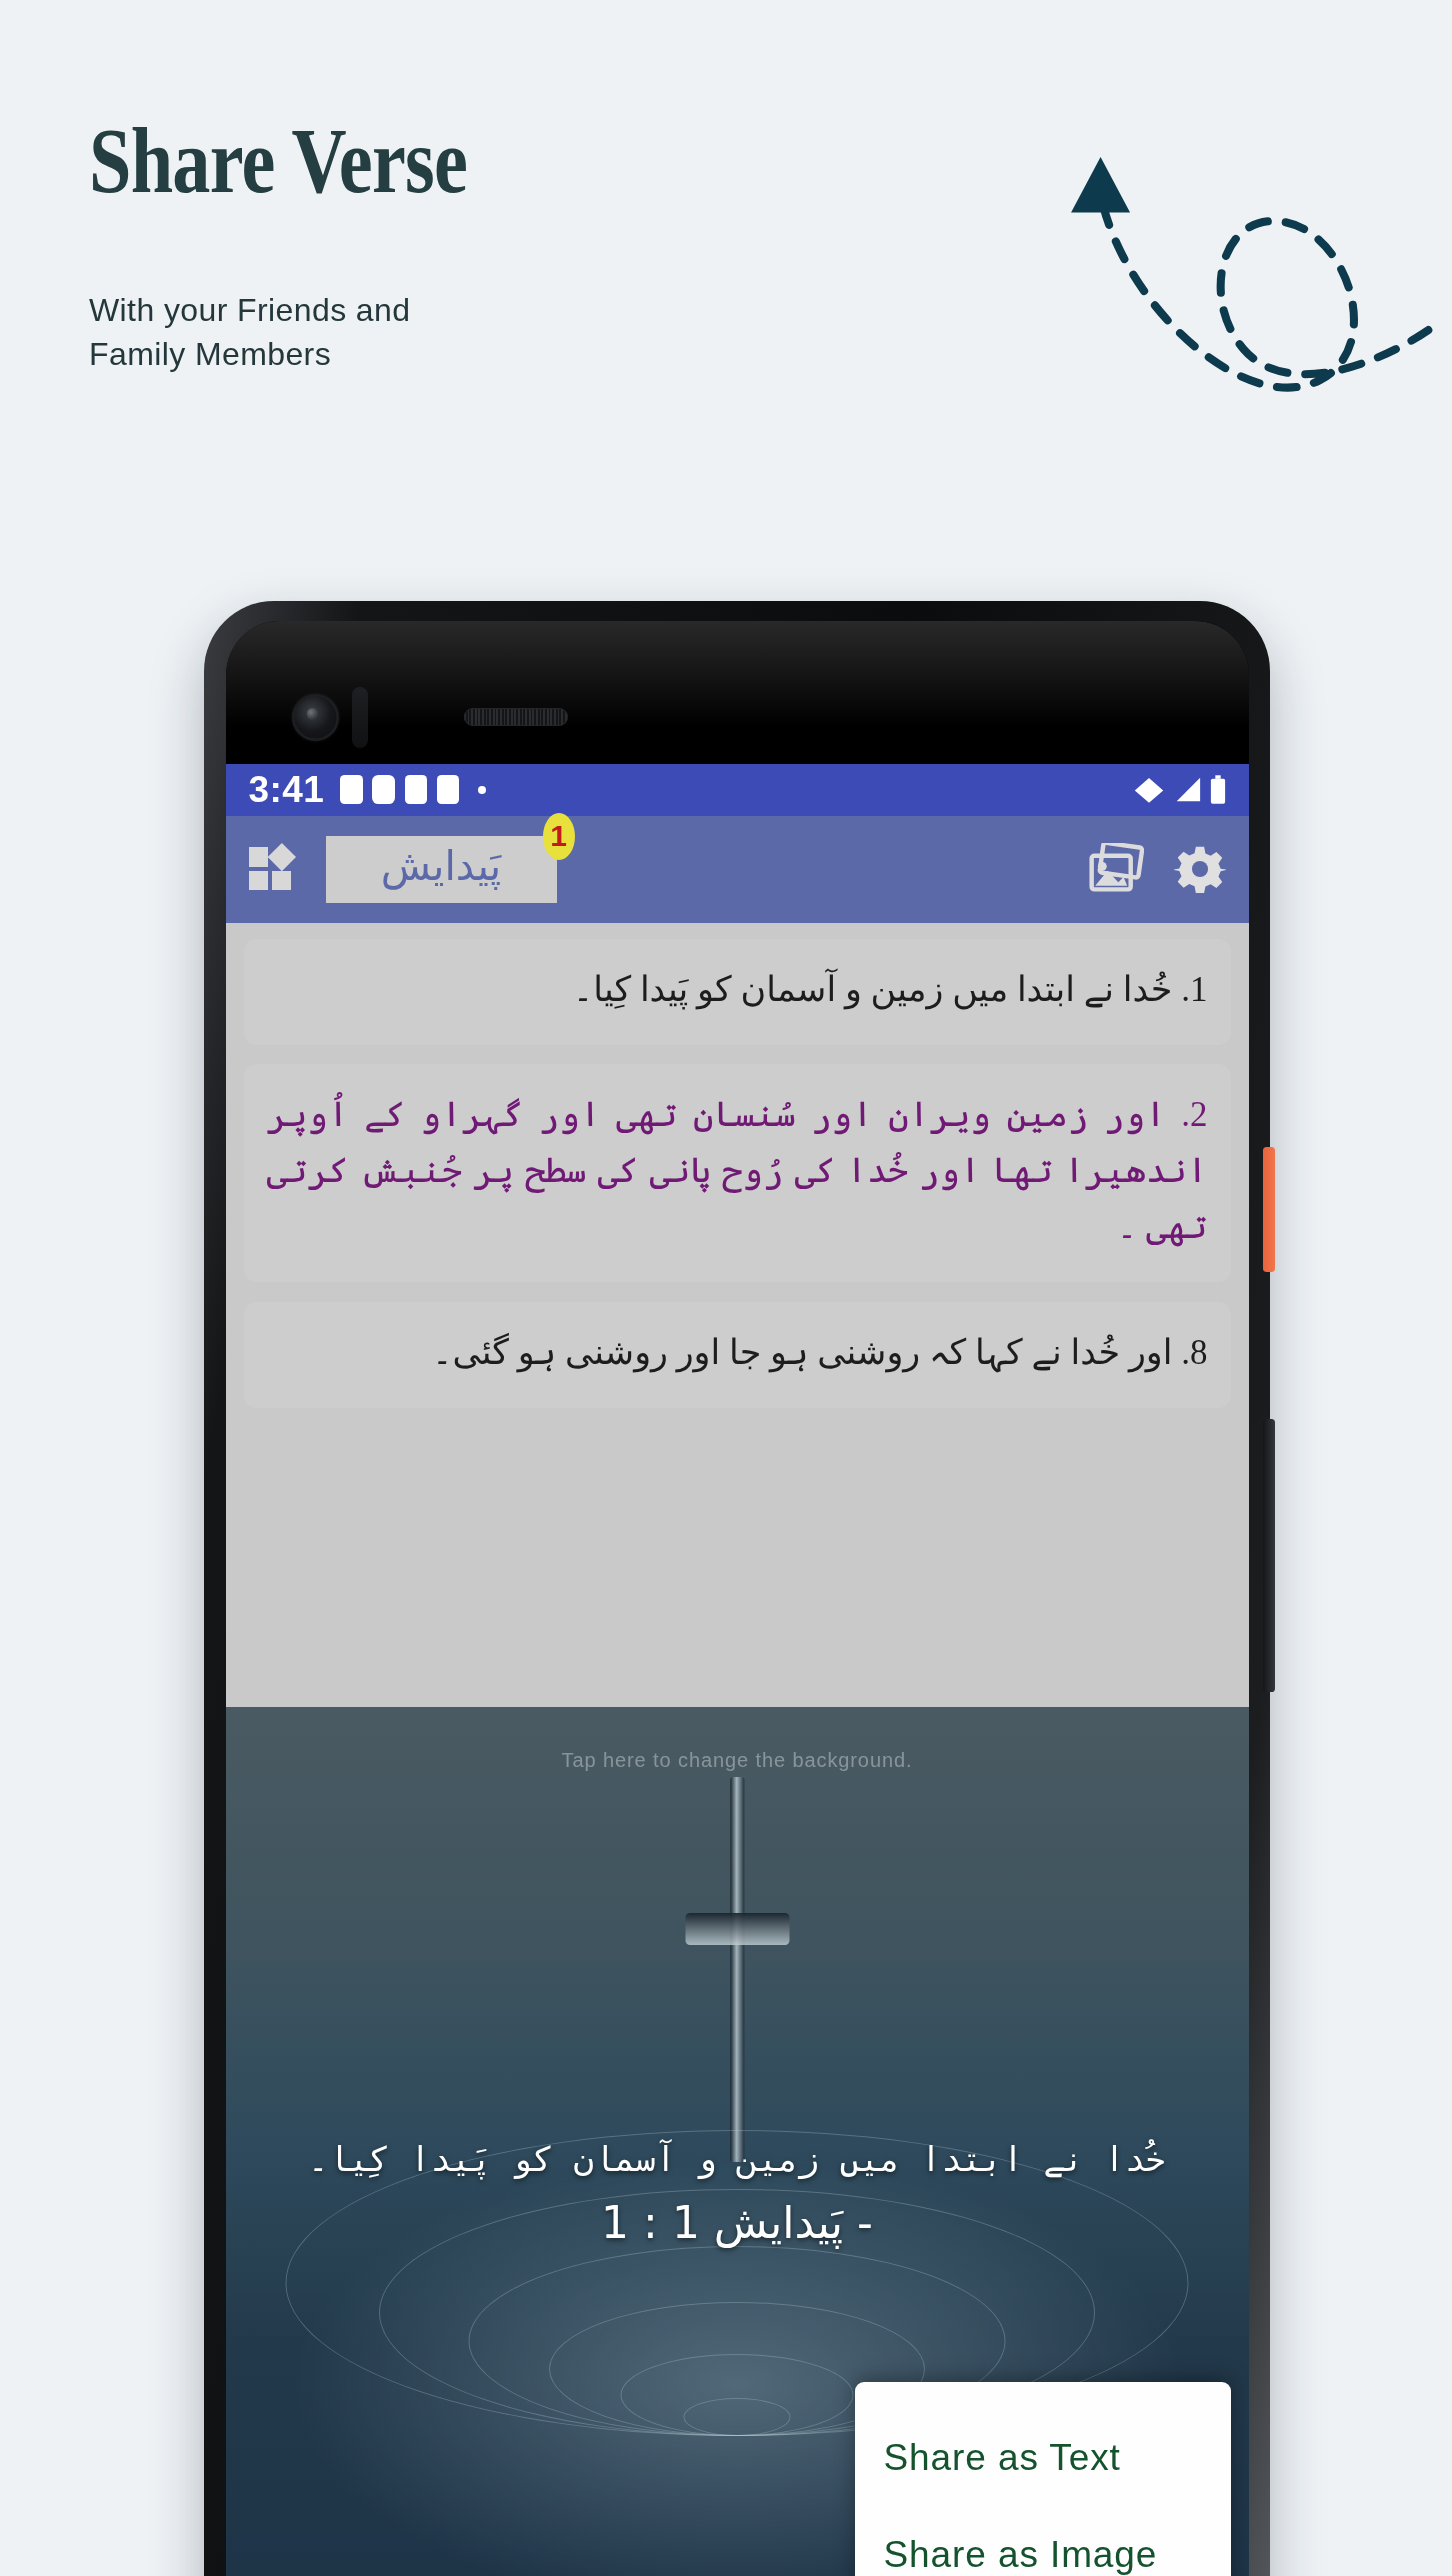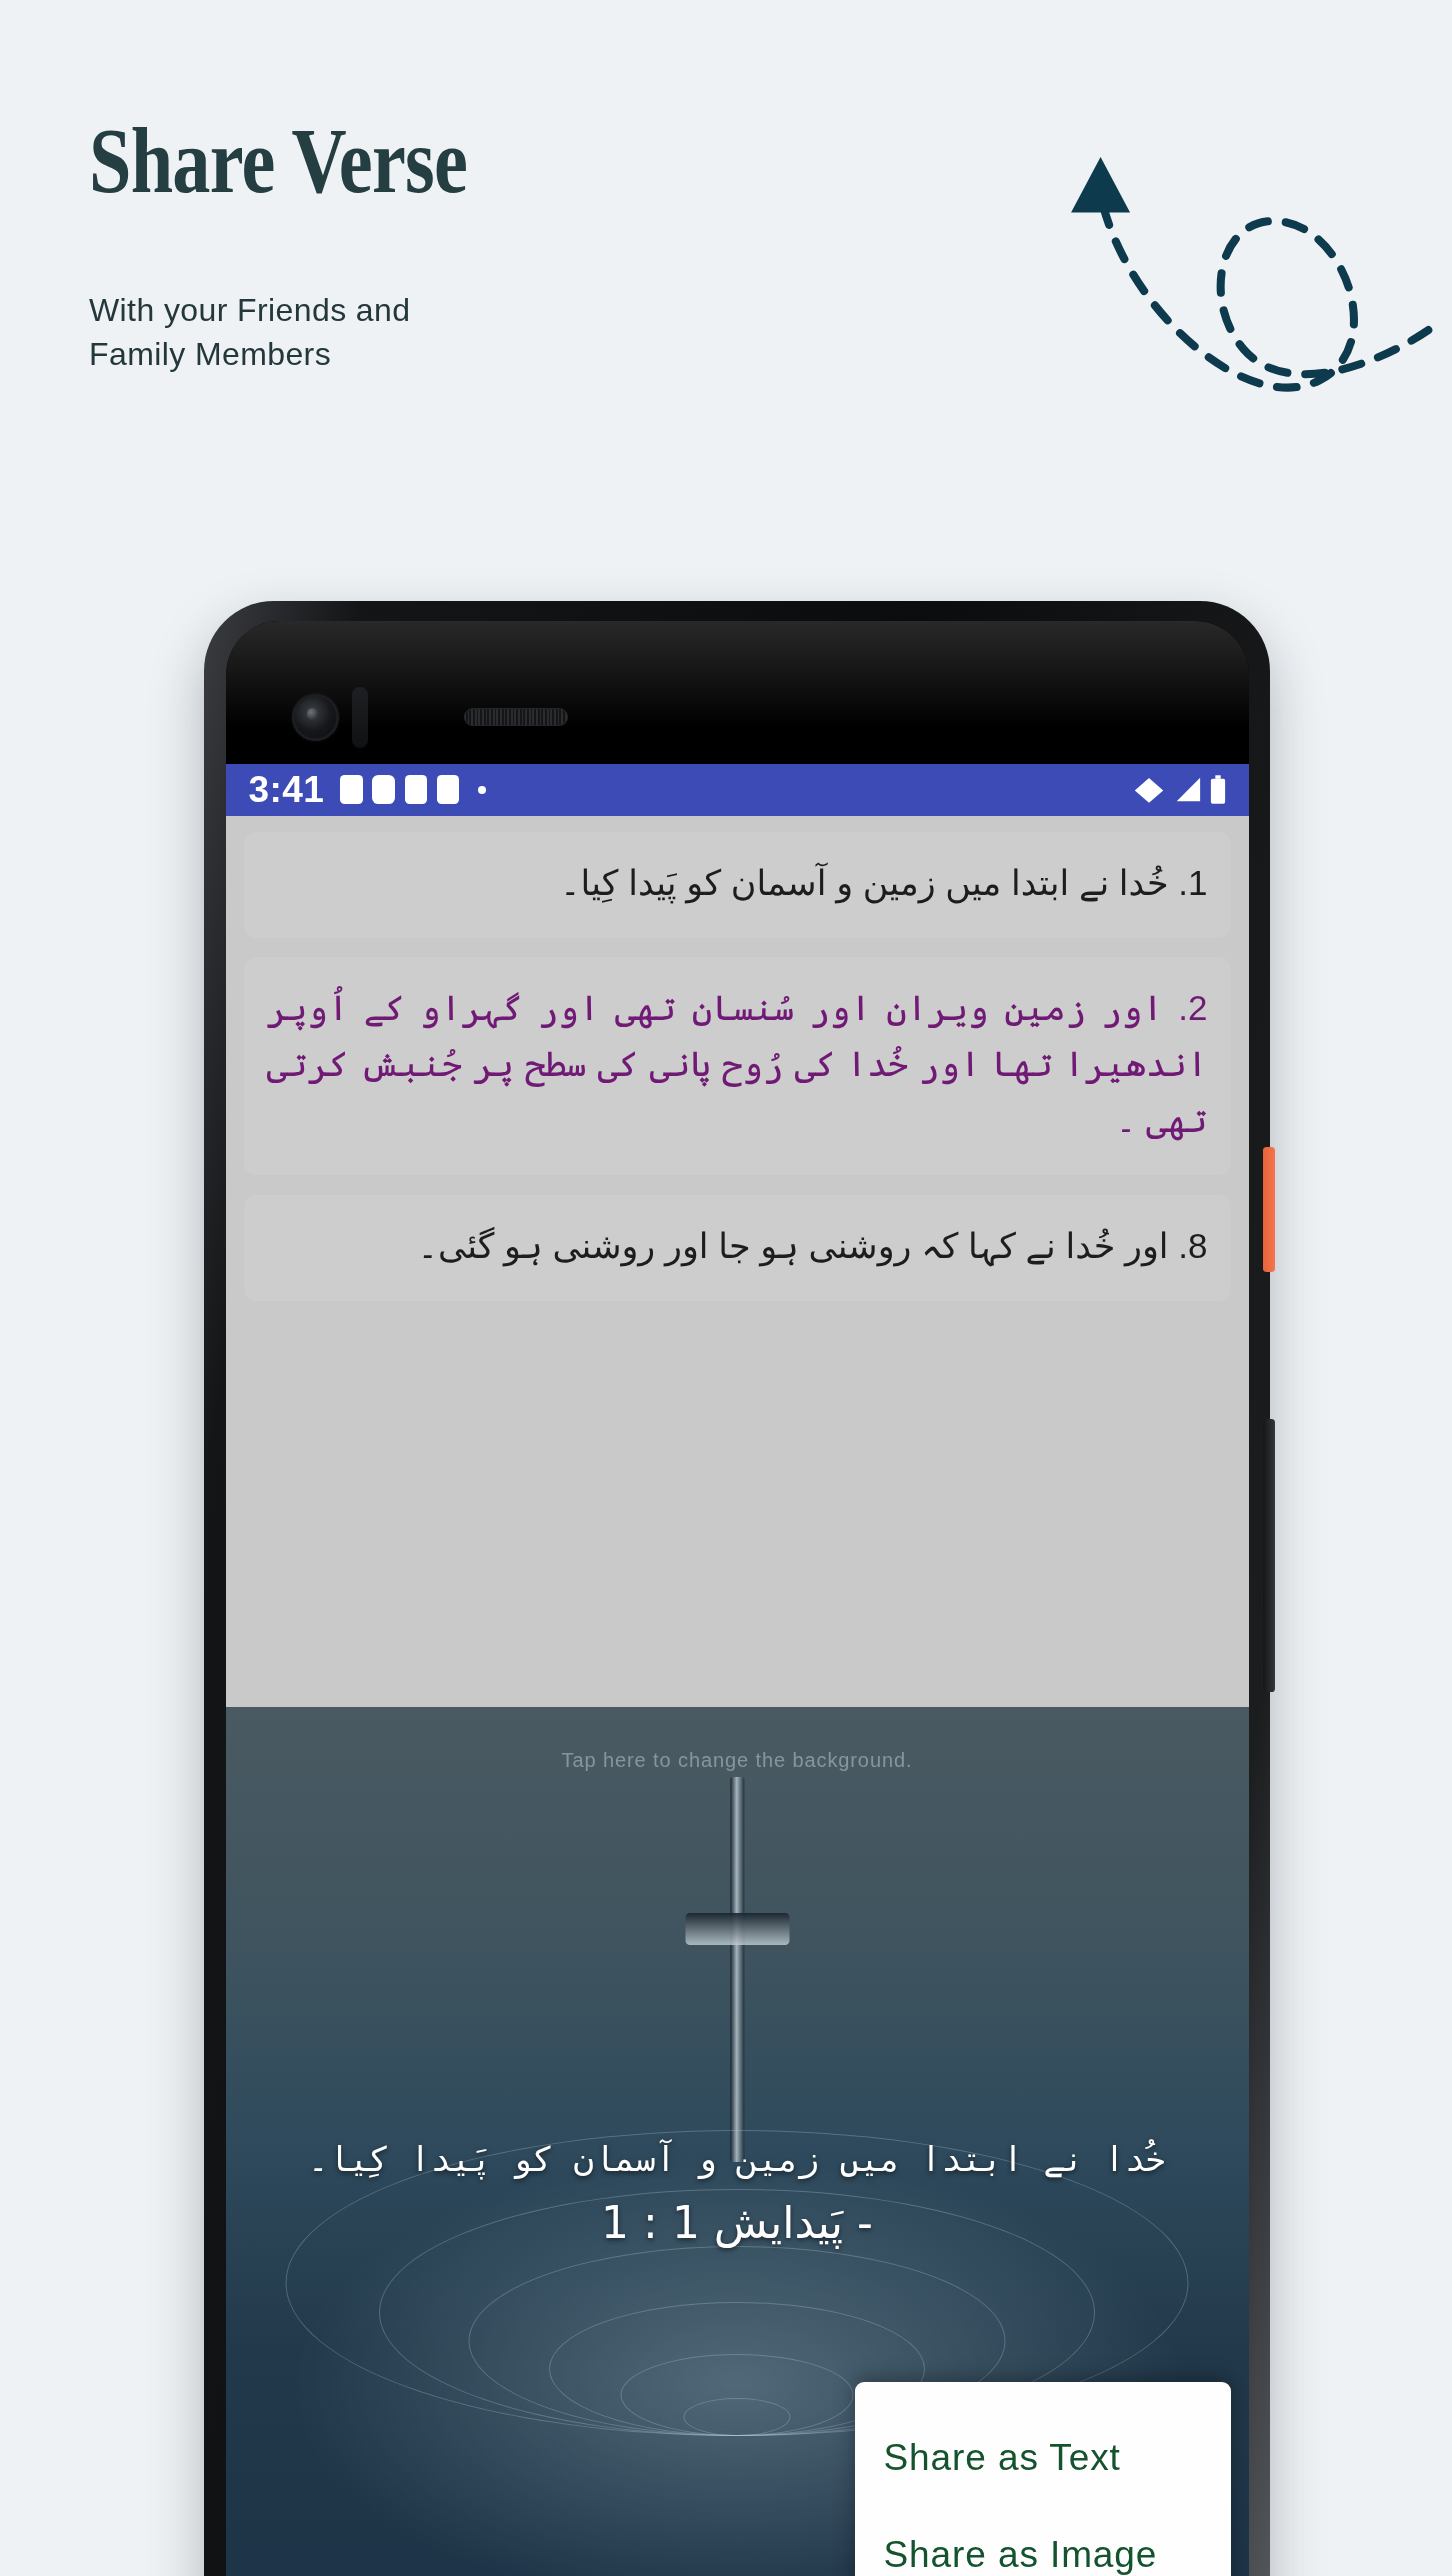--- a/index.html
+++ b/index.html
@@ -129,21 +129,21 @@
     display:flex; align-items:center; justify-content:center;
   }
   .appbar-actions { margin-left:auto; display:flex; align-items:center; gap:30px; }
 
   
   .verse-list { padding:16px 18px 0; }
   .verse-card {
     background:#cdcdcd; border-radius:12.5px;
     margin-bottom:19.7px; padding:23px 23px 27px;
     direction:rtl; text-align:justify;
-    font-family:Liberation Sans, sans-serif;
+    font-family:Liberation Serif, serif;
     font-size:35px; line-height:1.6; color:#1d1d1d;
   }
   .verse-card.highlight { color:#701a75; }
 
   
   .bg-preview {
     position:absolute; left:0; right:0; top:943px; bottom:0;
     overflow:hidden;
     background:
       radial-gradient(ellipse 70% 40% at 50% 74%, rgba(170,195,205,.35) 0%, rgba(60,85,100,0) 62%),
@@ -234,20 +234,47 @@
           <svg width="29" height="27" viewBox="0 0 32 30">
             <path d="M30 2 L30 28 L4 28 Z" fill="#fff"></path>
           </svg>
           <svg width="16" height="29" viewBox="0 0 18 32">
             <rect x="6" y="0" width="6" height="4" fill="#fff"></rect>
             <rect x="1" y="4" width="16" height="28" rx="2" fill="#fff"></rect>
           </svg>
         </div>
       </div>
 
+      <div class="appbar">
+        <div class="grid-icon">
+          <i class="s1"></i>
+            <i class="d1"></i>
+            <i class="s2"></i>
+            <i class="s3"></i>
+        </div>
+
+        <div class="book-chip">
+          <div class="txt">پَیدایش</div>
+          <div class="badge">1</div>
+        </div>
+
+        <div class="appbar-actions">
+          <svg width="55" height="52" viewBox="0 0 62 58">
+            <rect x="14" y="2" width="44" height="34" rx="3" fill="none" stroke="#dcdcdc" stroke-width="5" transform="rotate(8 36 19)"></rect>
+            <rect x="3" y="14" width="44" height="38" rx="3" fill="none" stroke="#dcdcdc" stroke-width="5"></rect>
+            <circle cx="15" cy="26" r="5" fill="#dcdcdc"></circle>
+            <path d="M7 48 L21 31 L33 44 L39 38 L43 48 Z" fill="#dcdcdc"></path>
+          </svg>
+          <svg width="52" height="52" viewBox="0 0 58 58">
+            <path fill="#e0e0e0" d="M29 18a11 11 0 1 0 0 22 11 11 0 0 0 0-22zm0 7a4 4 0 1 1 0 8 4 4 0 0 1 0-8z"></path>
+            <path fill="#e0e0e0" d="M24 2h10l1.6 8.2 6.4 2.7 6.9-4.6 7.1 7.1-4.6 6.9 2.7 6.4L62 30v0l-7.9 1.6-2.7 6.4 4.6 6.9-7.1 7.1-6.9-4.6-6.4 2.7L34 58H24l-1.6-8.2-6.4-2.7-6.9 4.6-7.1-7.1 4.6-6.9-2.7-6.4L-4 30l0 0 7.9-1.6 2.7-6.4-4.6-6.9L9.1 8l6.9 4.6 6.4-2.7z" transform="scale(0.92) translate(2.5 2.5)"></path>
+            <circle cx="29" cy="29" r="9" fill="#5c69a8"></circle>
+          </svg>
+        </div>
+      </div>
 
       <div class="verse-list">
         <div class="verse-card">‏1. خُدا نے ابتدا میں زمین و آسمان کو پَیدا کِیا۔</div>
         <div class="verse-card highlight">‏2.   اور زمین ویران اور سُنسان تھی اور گہراو کے اُوپر اندھیرا تھا اور خُدا کی رُوح پانی کی سطح پر جُنبش کرتی تھی ۔</div>
         <div class="verse-card">‏8. اور خُدا نے کہا کہ روشنی ہو جا اور روشنی ہو گئی۔</div>
       </div>
 
       <div class="bg-preview">
         <div class="bg-hint">Tap here to change the background.</div>
 

